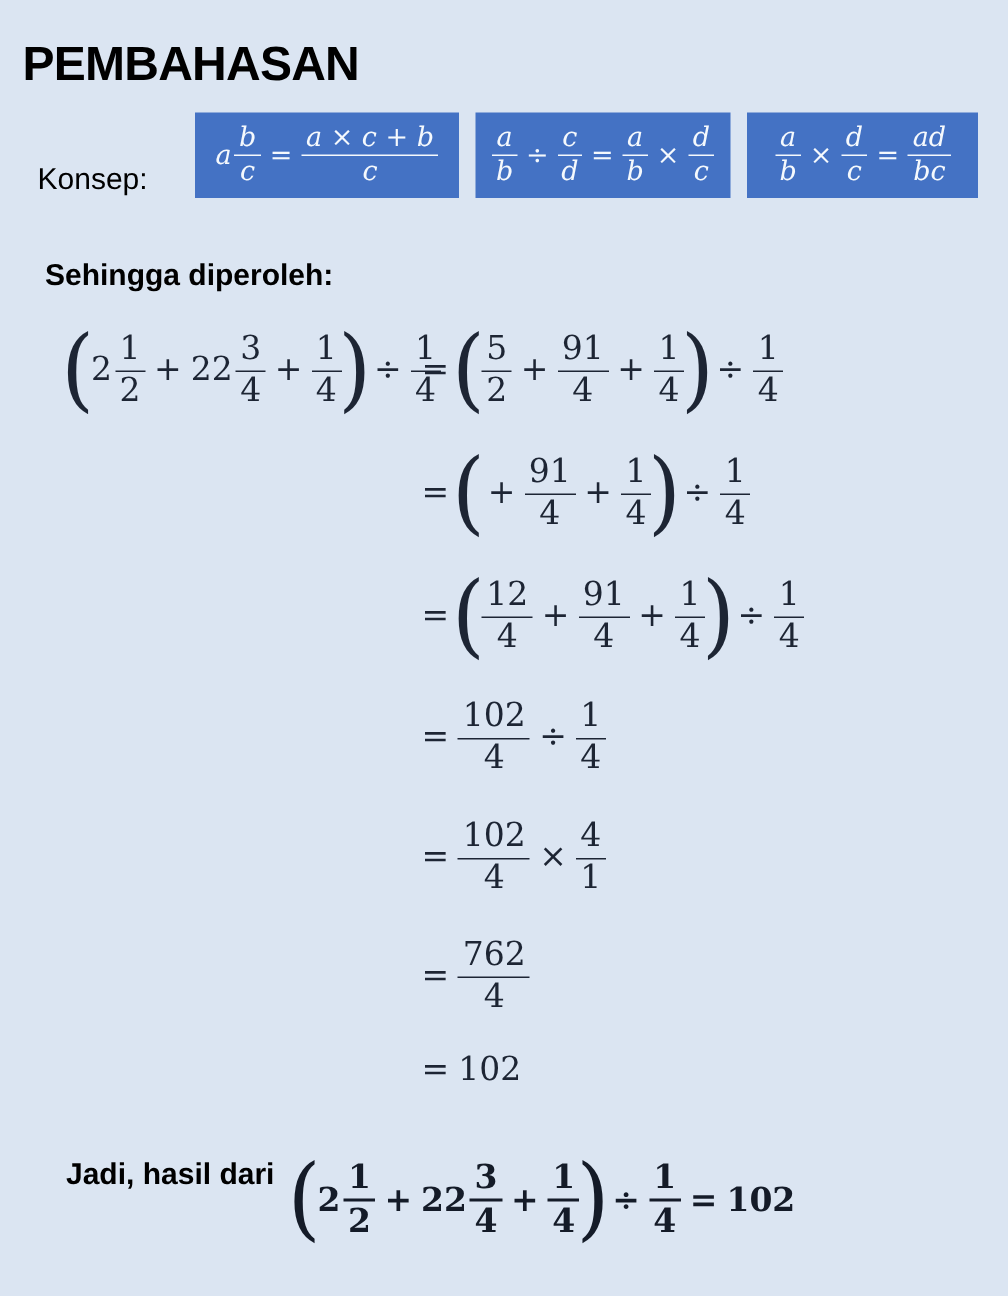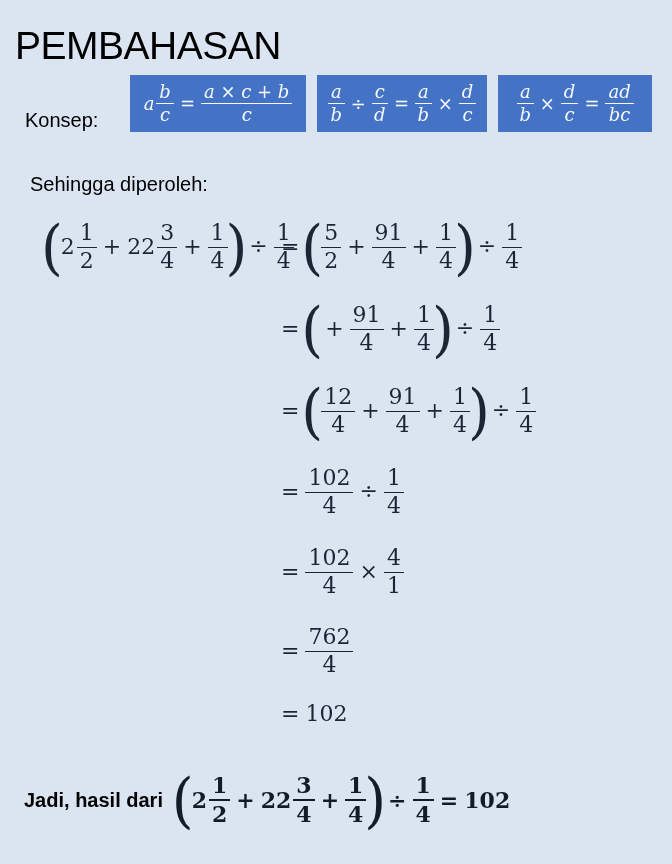--- a/index.html
+++ b/index.html
@@ -6,21 +6,21 @@
   body {
     width: 672px; height: 864px;
     background: #dbe5f2;
     font-family: "Liberation Sans", sans-serif;
     color: #000;
   }
   .page { position: relative; width: 672px; height: 864px; overflow: hidden; }
 
   .title {
     position: absolute; left: 15px; top: 24px;
-    font-size: 39px; font-weight: normal; letter-spacing: -0.5px;
+    font-size: 32px; font-weight: bold; letter-spacing: -0.5px;
   }
 
   .konsep-row { position: absolute; left: 25px; top: 75px; display: flex; align-items: flex-end; }
   .konsep-label { font-size: 20px; width: 105px; flex: none; }
   .concept-boxes { display: flex; gap: 11px; }
   .concept-box {
     background: #4472c4; color: #f5f9fd;
     min-height: 57px; box-sizing: border-box;
     display: flex; align-items: center; justify-content: center;
     padding: 2px 10px; font-style: italic;
@@ -38,31 +38,31 @@
   .frac .den { padding-top: 1px; white-space: nowrap; }
   .mop { margin: 0 5px; }
   .mtxt { margin: 0 1px; }
   .bigparen {
     font-size: 2.55em; line-height: 1; font-weight: 400;
     transform: scaleY(1.08);
     display: inline-flex; justify-content: center;
     width: 0.28em; overflow: visible;
   }
 
-  .section-label { position: absolute; left: 30px; top: 173px; font-size: 20px; font-weight: normal; }
+  .section-label { position: absolute; left: 30px; top: 173px; font-size: 20px; font-weight: bold; }
 
   .equations { position: absolute; left: 44px; top: 206px; }
   .eq-row { display: flex; align-items: center; min-height: 82px; }
   .eq-row .lhs { flex: none; width: 232px; display: inline-flex; align-items: center; justify-content: flex-start; }
   .eq-row:nth-child(4), .eq-row:nth-child(5) { min-height: 80px; }
   .eq-row:nth-child(6) { min-height: 78px; }
   .eq-row:nth-child(7) { min-height: 48px; }
   .math-body { font-size: 22px; color: #1d2534; }
 
-  .conclusion { position: absolute; left: 24px; top: 772px; display: flex; align-items: center; }
+  .conclusion { position: absolute; left: 44px; top: 772px; display: flex; }
   .conclusion-label { font-size: 20px; font-weight: bold; margin-right: 12px; white-space: nowrap; }
   .conclusion .math { font-weight: bold; color: #141b28; }
   .conclusion .frac .num { border-bottom-width: 2.5px; }
 </style>
 </head>
 <body>
 
 <div class="page">
 
   <div class="title">PEMBAHASAN</div>

